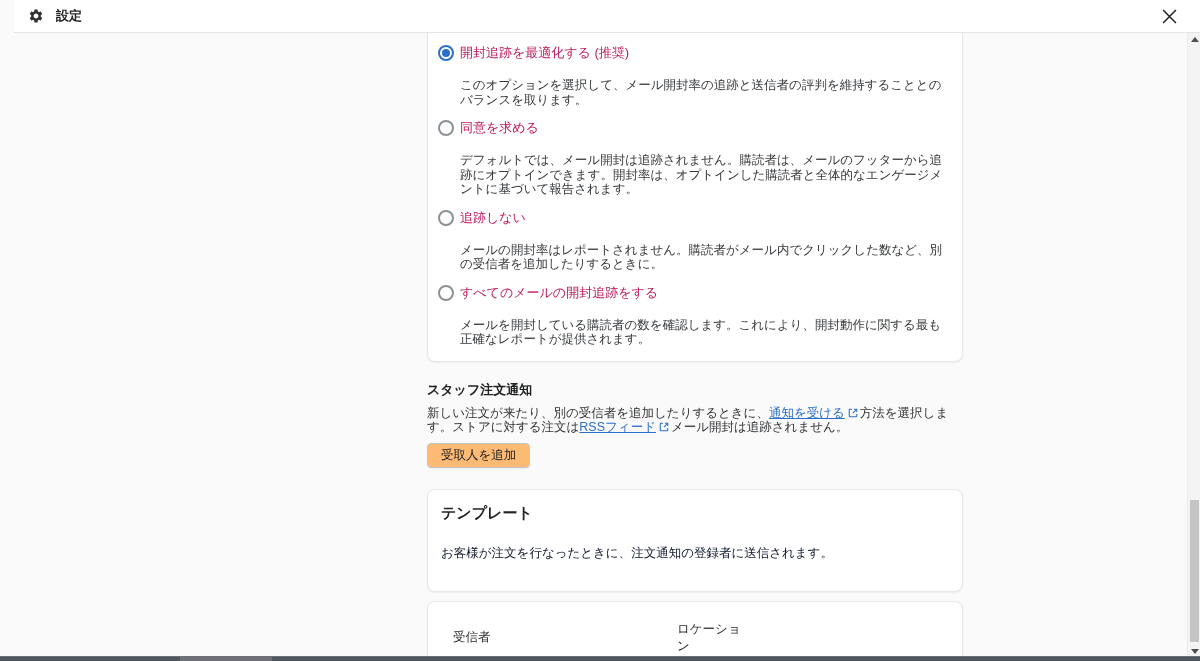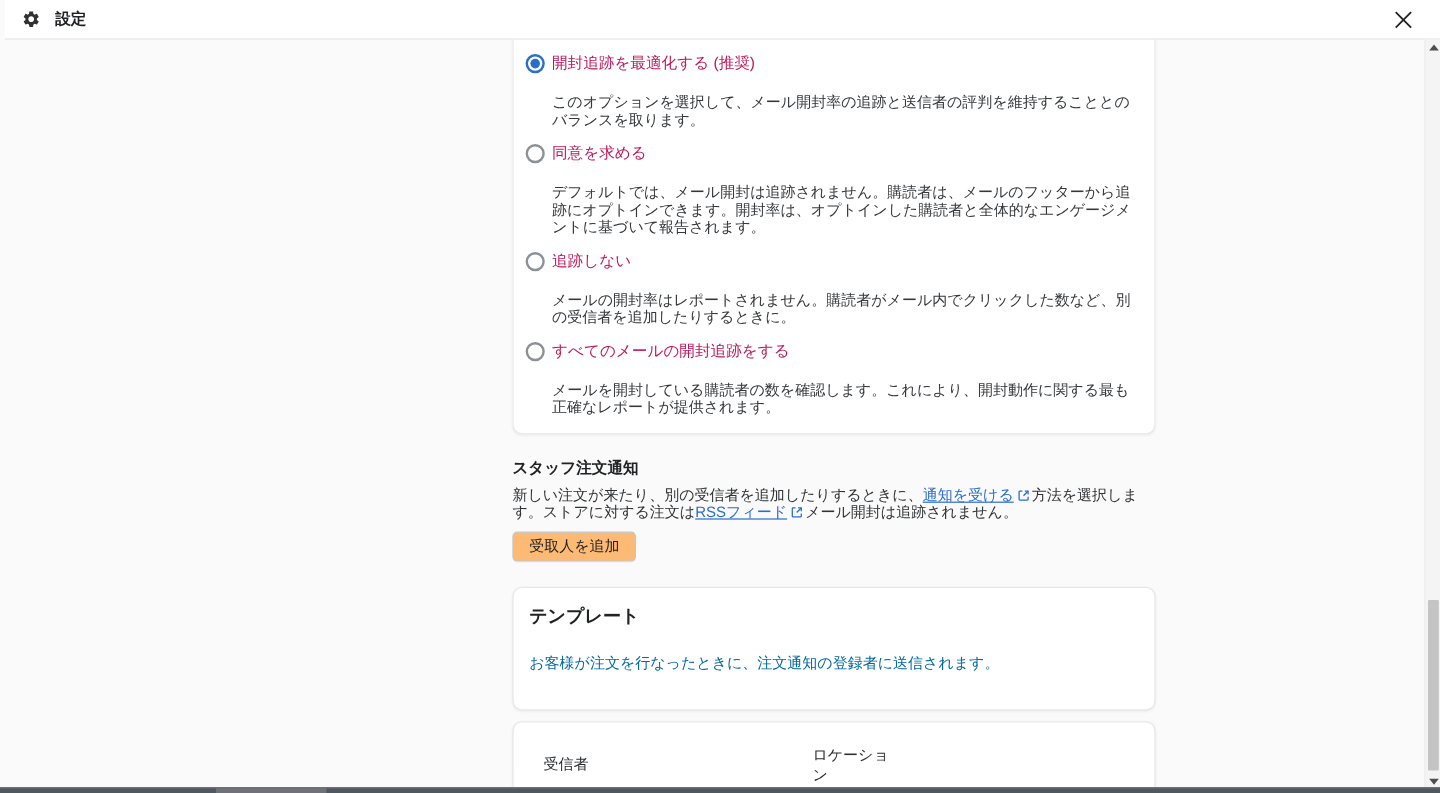--- a/index.html
+++ b/index.html
@@ -6,21 +6,21 @@
   html,body { width:1200px; height:661px; overflow:hidden; }
   body {
     background:#fafafa;
     font-family:"Liberation Sans","DejaVu Sans",sans-serif;
     color:#202223;
     position:relative;
   }
 
   
   .header {
-    position:absolute; top:0; left:4px; right:0; height:33px;
+    position:absolute; top:0; left:14px; right:0; height:33px;
     background:#ffffff; border-bottom:1px solid #e4e5e7;
     display:flex; align-items:center; padding:0 12px; z-index:20;
   }
   .header .gear { width:16px; height:16px; margin-left:2px; }
   .header-title { font-size:13px; font-weight:bold; margin-left:12px; color:#1f2124; }
   .close-btn {
     margin-left:auto; width:26px; height:26px; display:flex;
     align-items:center; justify-content:center; cursor:pointer; margin-right:6px;
   }
 
@@ -65,21 +65,21 @@
     cursor:pointer; box-shadow:0 1px 0 rgba(0,0,0,0.04);
     font-family:inherit; line-height:13px;
   }
   .staff-section .btn { margin-top:9px; }
 
   
   .template-card { margin-top:21px; padding:14px 13px 30px; }
   .template-heading { font-size:15px; font-weight:bold; color:#202223; }
   .template-row { display:flex; margin-top:23px; font-size:12.5px; }
   .template-link-cell { width:125px; flex:0 0 125px; }
-  .template-desc { color:#0369a1; line-height:15px; }
+  .template-desc { color:#0f172a; line-height:15px; }
 
   
   .table-card { margin-top:9px; padding:3px 13px 12px; }
   table.recipients { width:100%; border-collapse:collapse; }
   .recipients th {
     text-align:left; font-weight:normal; font-size:12.5px; color:#2b2e31;
     padding:16px 12px 12px; border-bottom:1px solid #dcdfe2;
   }
   .recipients td { font-size:12.5px; padding:10px 12px; vertical-align:middle; }
   .recipients td.recipient-cell { border-bottom:1px solid #e4e5e7; padding:18px 12px 20px; }

